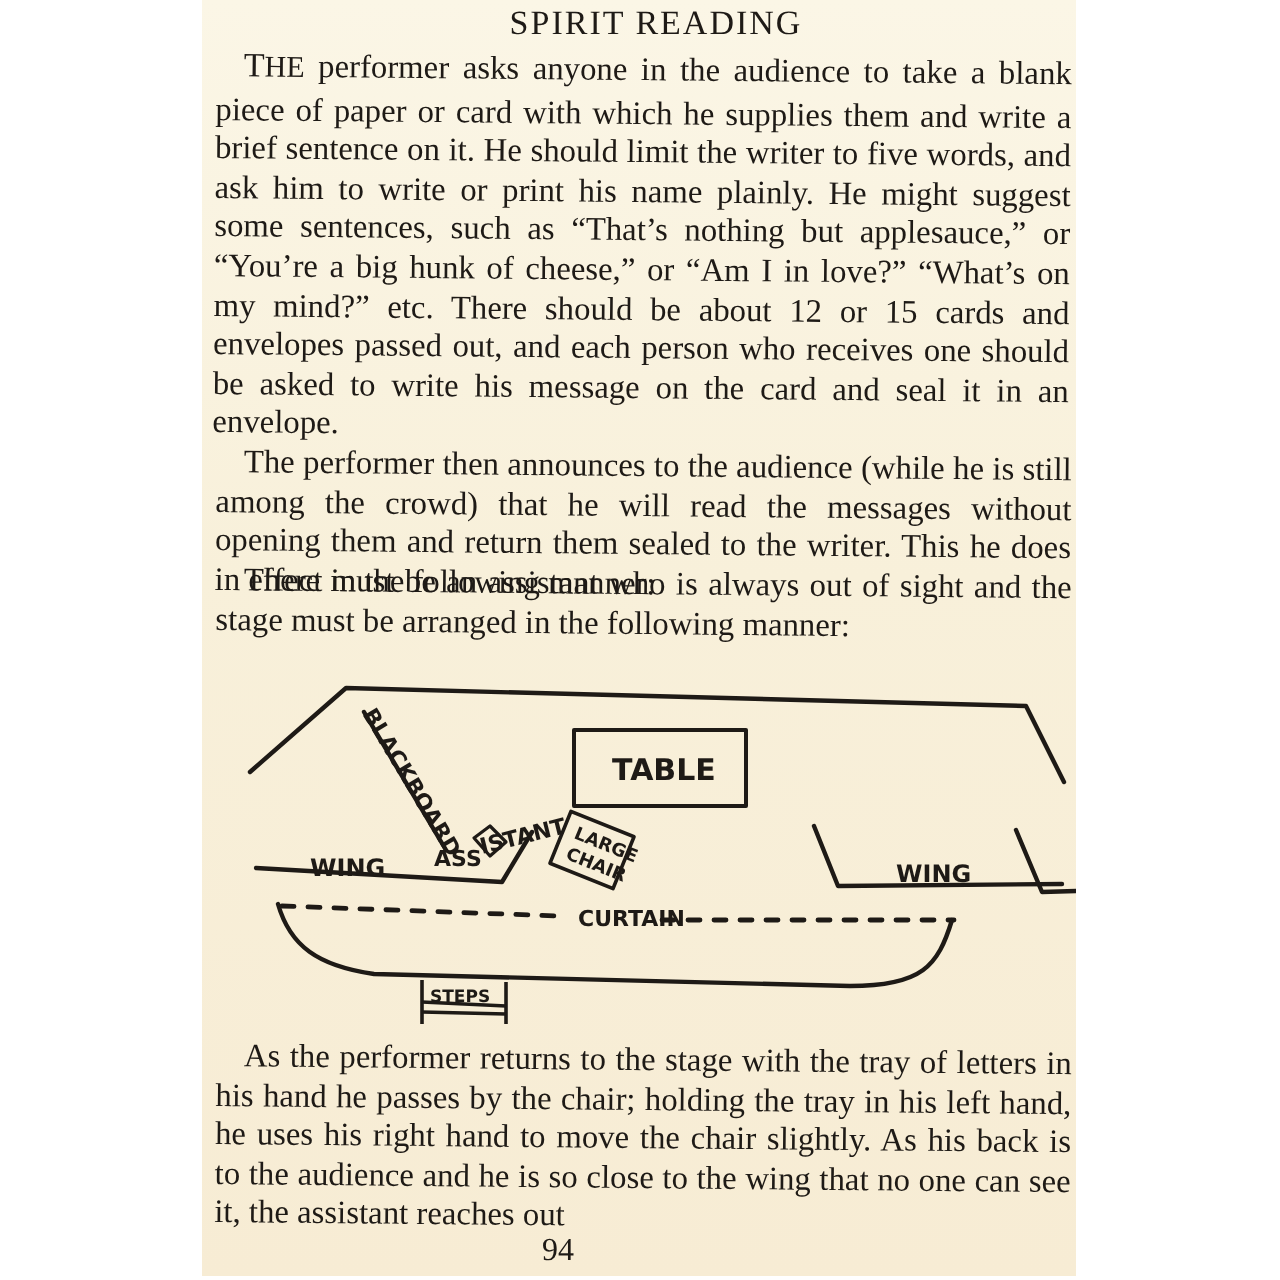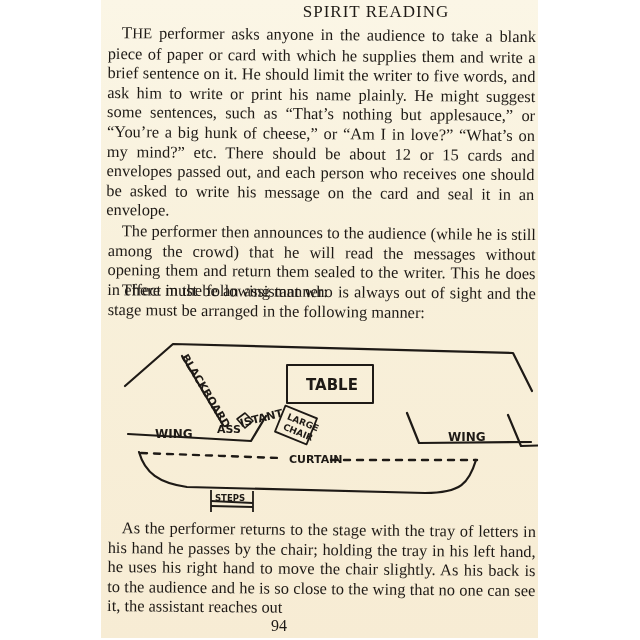--- a/index.html
+++ b/index.html
@@ -22,21 +22,20 @@
     }
     .title {
       position: absolute;
       left: 0;
       width: 454px;
       top: 2px;
       text-align: center;
       font-size: 17px;
       letter-spacing: 1px;
       line-height: 20px;
-      margin-left: 48px;
     }
     .para {
       position: absolute;
       left: 7px;
       width: 428px;
       font-size: 16.4px;
       line-height: 19.6px;
       text-align: justify;
       text-align-last: left;
       transform: rotate(0.55deg);

